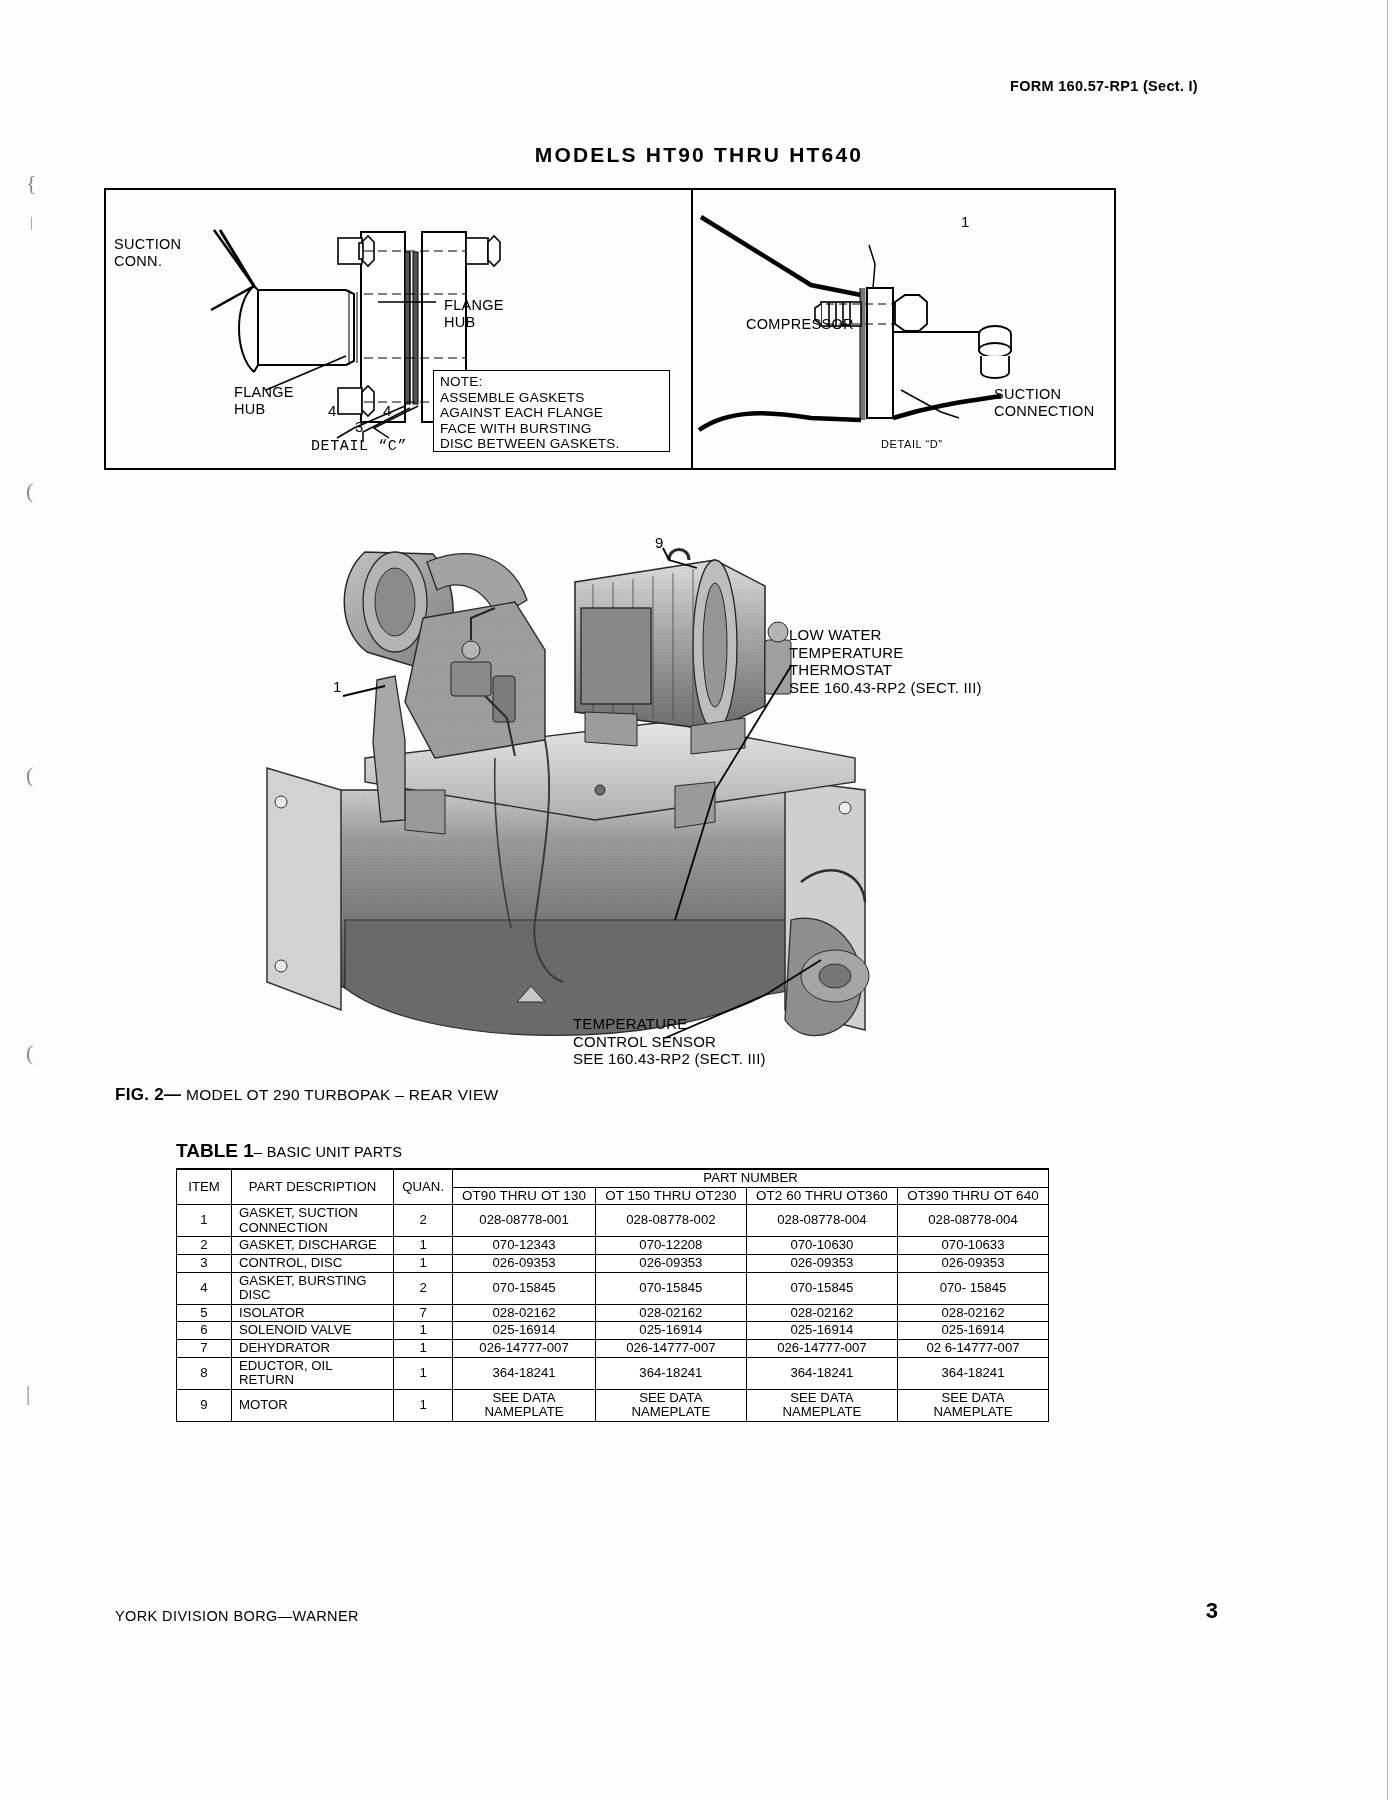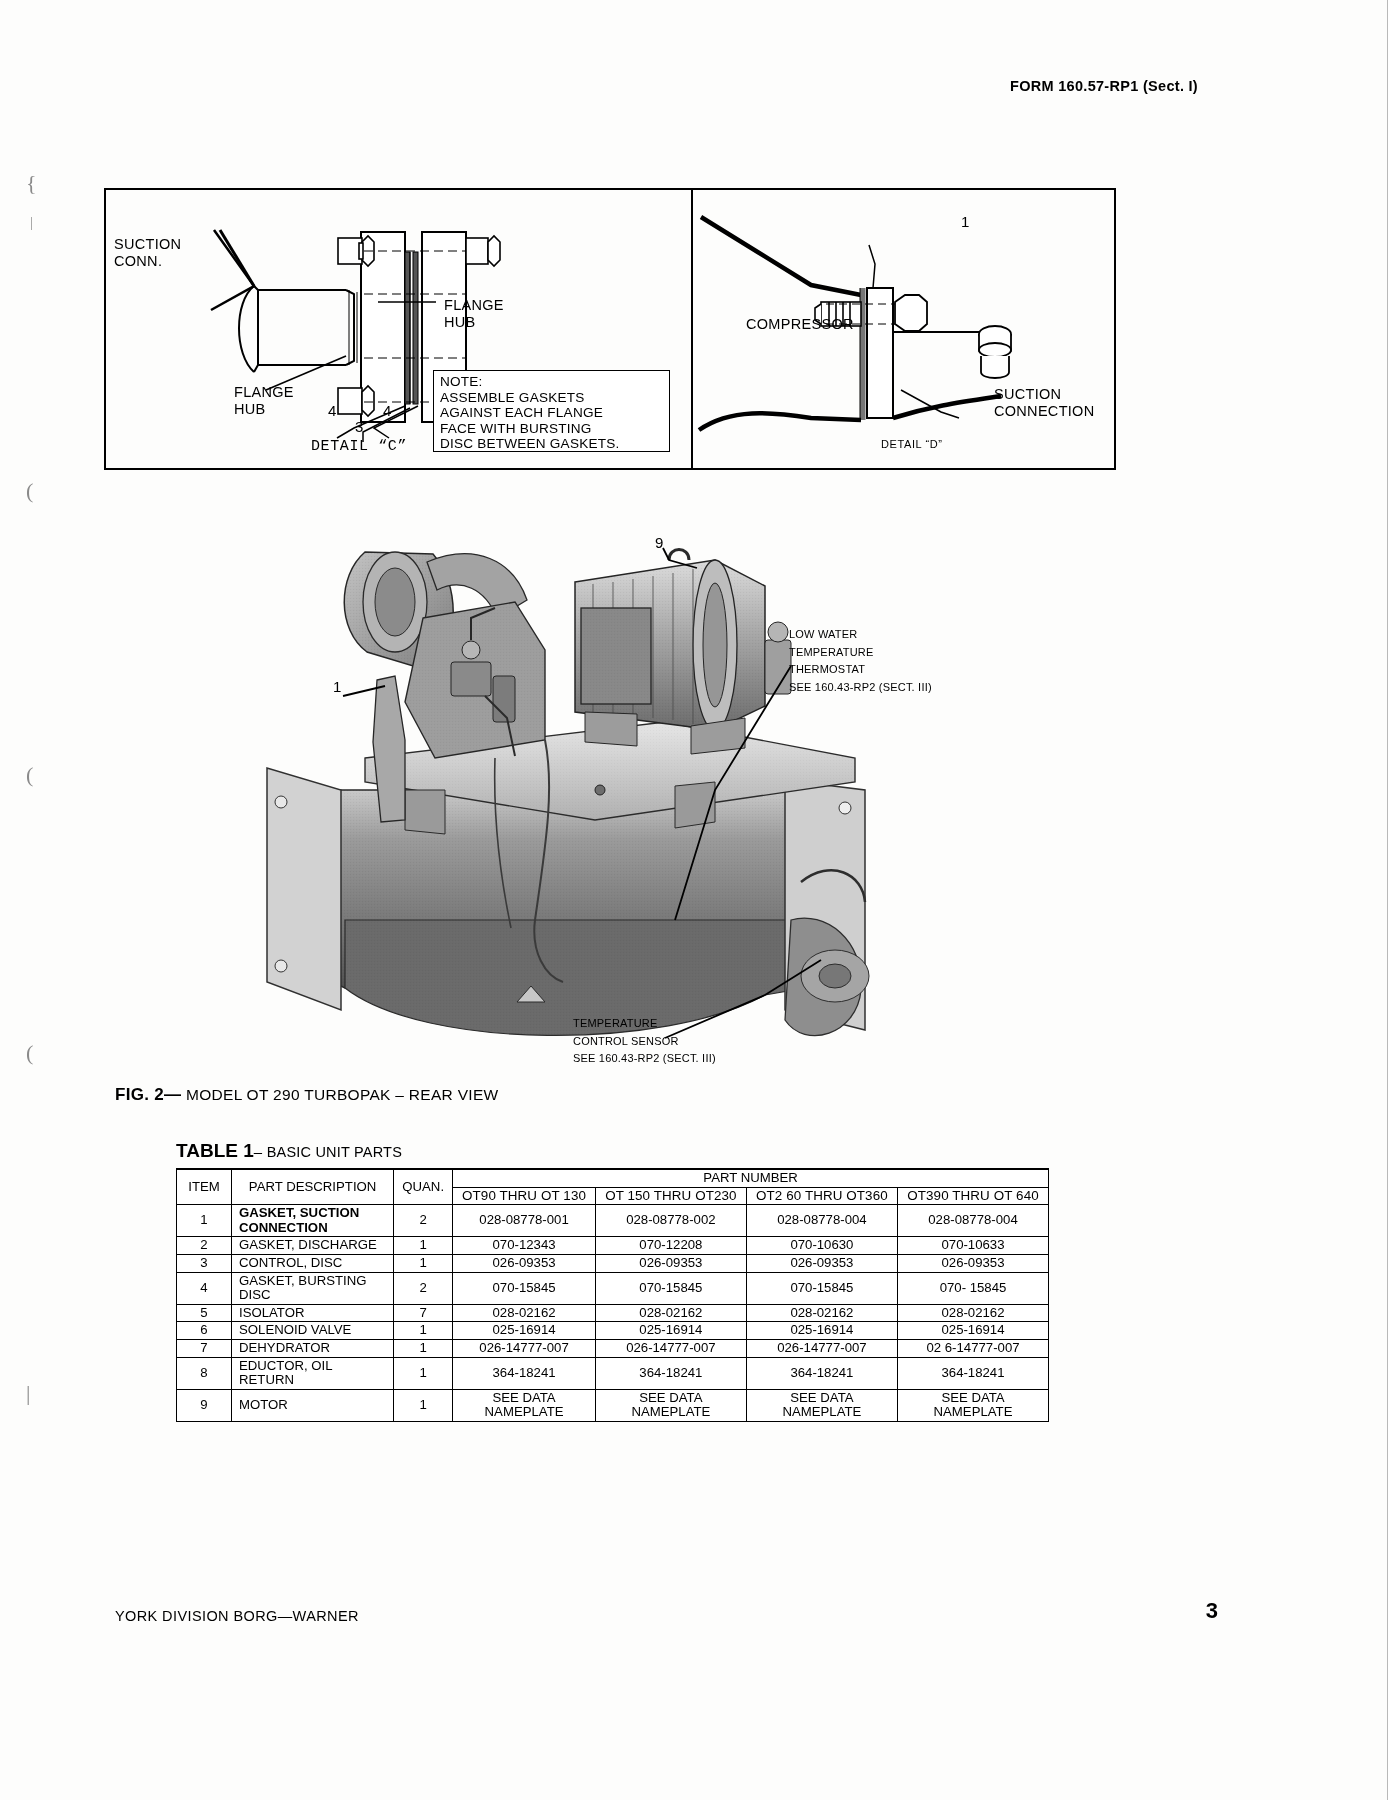--- a/index.html
+++ b/index.html
@@ -62,21 +62,21 @@
     font-size:13.6px; line-height:15.6px; letter-spacing:0.2px;
     white-space:pre;
   }
 
   svg.art { position:absolute; left:0; top:0; overflow:visible; }
 
   
   .photo-wrap {
     position:absolute; left:245px; top:490px; width:640px; height:600px;
   }
-  .callout { position:absolute; font-size:11px; line-height:17.5px; letter-spacing:0.2px; white-space:pre; }
+  .callout { position:absolute; font-size:15px; line-height:17.5px; letter-spacing:0.2px; white-space:pre; }
 
   .fig-caption {
     position:absolute; left:115px; top:1085px;
     font-size:15.5px; letter-spacing:0.3px;
   }
   .fig-caption b { font-size:17px; font-weight:bold; }
 
   
   .table-title {
     position:absolute; left:176px; top:1140px;
@@ -127,20 +127,21 @@
 
   <div class="binder-mark" style="top:170px;">{</div>
   <div class="binder-mark" style="top:210px;left:30px;font-size:14px;">|</div>
   <div class="binder-mark" style="top:478px;">(</div>
   <div class="binder-mark" style="top:762px;">(</div>
   <div class="binder-mark" style="top:1040px;">(</div>
   <div class="binder-mark" style="top:1380px;">|</div>
 
   <div class="form-header">FORM 160.57-RP1 (Sect. I)</div>
 
+  <div class="models-title">MODELS  HT90  THRU  HT640</div>
 
   <div class="detail-box">
     <div class="detail-divider"></div>
 
     <svg class="art" width="585" height="278" viewBox="0 0 585 278">
       <g fill="none" stroke="#000" stroke-width="2">
 
         <path d="M108,40 L148,96 L105,120" stroke-width="2.5"></path>
 
         <path d="M148,96 L152,100 L152,175 L148,182" stroke-width="2"></path>
@@ -417,21 +418,21 @@
       <tr>
         <th class="pn-head">OT90 THRU OT 130</th>
         <th class="pn-head">OT 150 THRU OT230</th>
         <th class="pn-head">OT2 60 THRU OT360</th>
         <th class="pn-head">OT390 THRU OT 640</th>
       </tr>
     </thead>
     <tbody id="parts-body">
         <tr>
           <td class="item">1</td>
-          <td class="desc" style="white-space: pre; font-weight: bold;">GASKET, SUCTION
+          <td class="desc" style="white-space: pre;">GASKET, SUCTION
 CONNECTION</td>
           <td class="quan">2</td>
           <td style="white-space: pre;">028-08778-001</td>
           <td style="white-space: pre;">028-08778-002</td>
           <td style="white-space: pre;">028-08778-004</td>
           <td style="white-space: pre;">028-08778-004</td>
         </tr>
         <tr>
           <td class="item">2</td>
           <td class="desc" style="white-space: pre;">GASKET, DISCHARGE</td>

